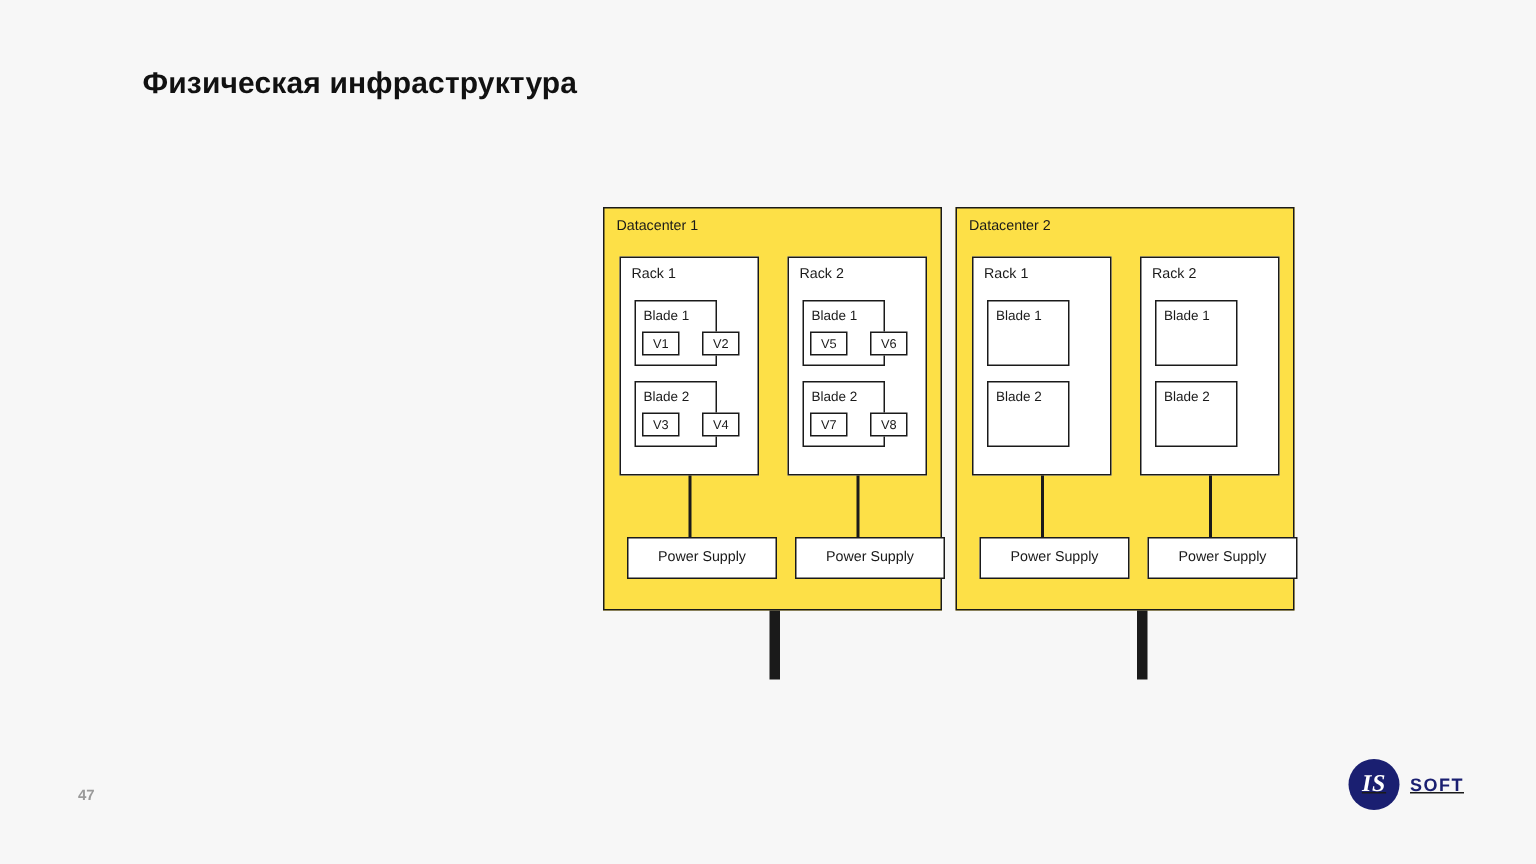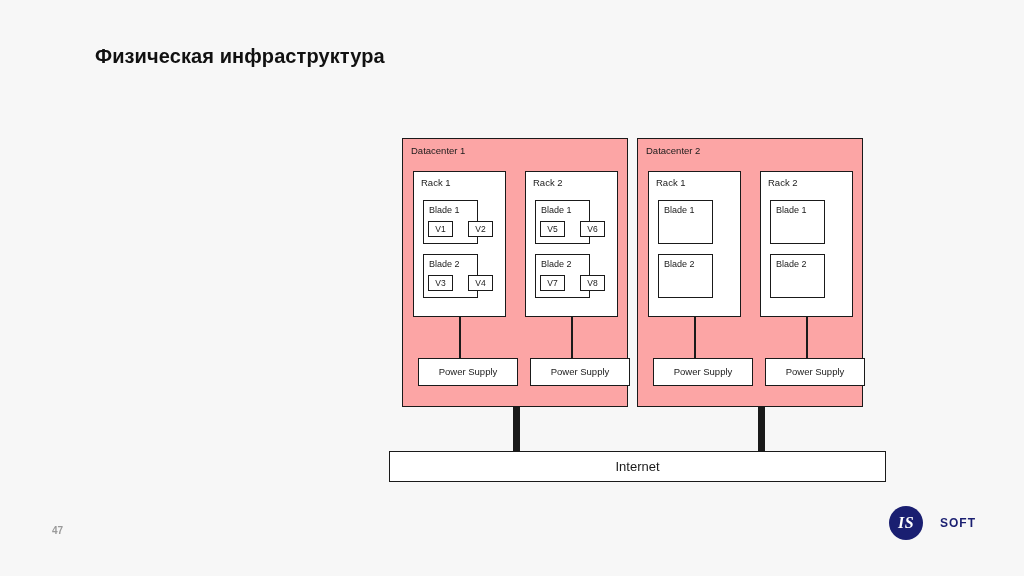--- a/index.html
+++ b/index.html
@@ -32,21 +32,21 @@
     left: 389px;
     top: 138px;
     width: 500px;
     height: 345px;
   }
 
   .datacenter {
     position: absolute;
     top: 0;
     border: 1.5px solid #1a1a1a;
-    background: #fca5a5;
+    background: #fde047;
     box-sizing: border-box;
   }
   .dc1 { left: 13px; width: 226px; height: 269px; }
   .dc2 { left: 248px; width: 226px; height: 269px; }
 
   .dc-label {
     position: absolute;
     left: 8px;
     top: 6px;
     font-size: 9.5px;
@@ -172,21 +172,22 @@
     color: #9a9a9a;
     font-weight: bold;
   }
 
   .logo {
     position: absolute;
     right: 48px;
     bottom: 36px;
     display: flex;
     align-items: center;
-    gap: 17px;
+    gap: 7px;
+    text-decoration: underline;
   }
   .logo-mark {
     width: 34px;
     height: 34px;
     border-radius: 50%;
     background: #1a1f71;
     color: #ffffff;
     font-family: "Liberation Serif", serif;
     font-style: italic;
     font-weight: 700;
@@ -273,21 +274,20 @@
     <div class="connector conn-a"></div>
     <div class="connector conn-b"></div>
 
     <div class="power pw-a">Power Supply</div>
     <div class="power pw-b">Power Supply</div>
   </div>
 
   <div class="trunk trunk-1"></div>
   <div class="trunk trunk-2"></div>
 
-  <div class="internet">Internet</div>
 </div>
 
 <div class="page-number">47</div>
 
 <div class="logo">
   <div class="logo-mark">IS</div>
   <div class="logo-text">SOFT</div>
 </div>
 
 </body></html>

